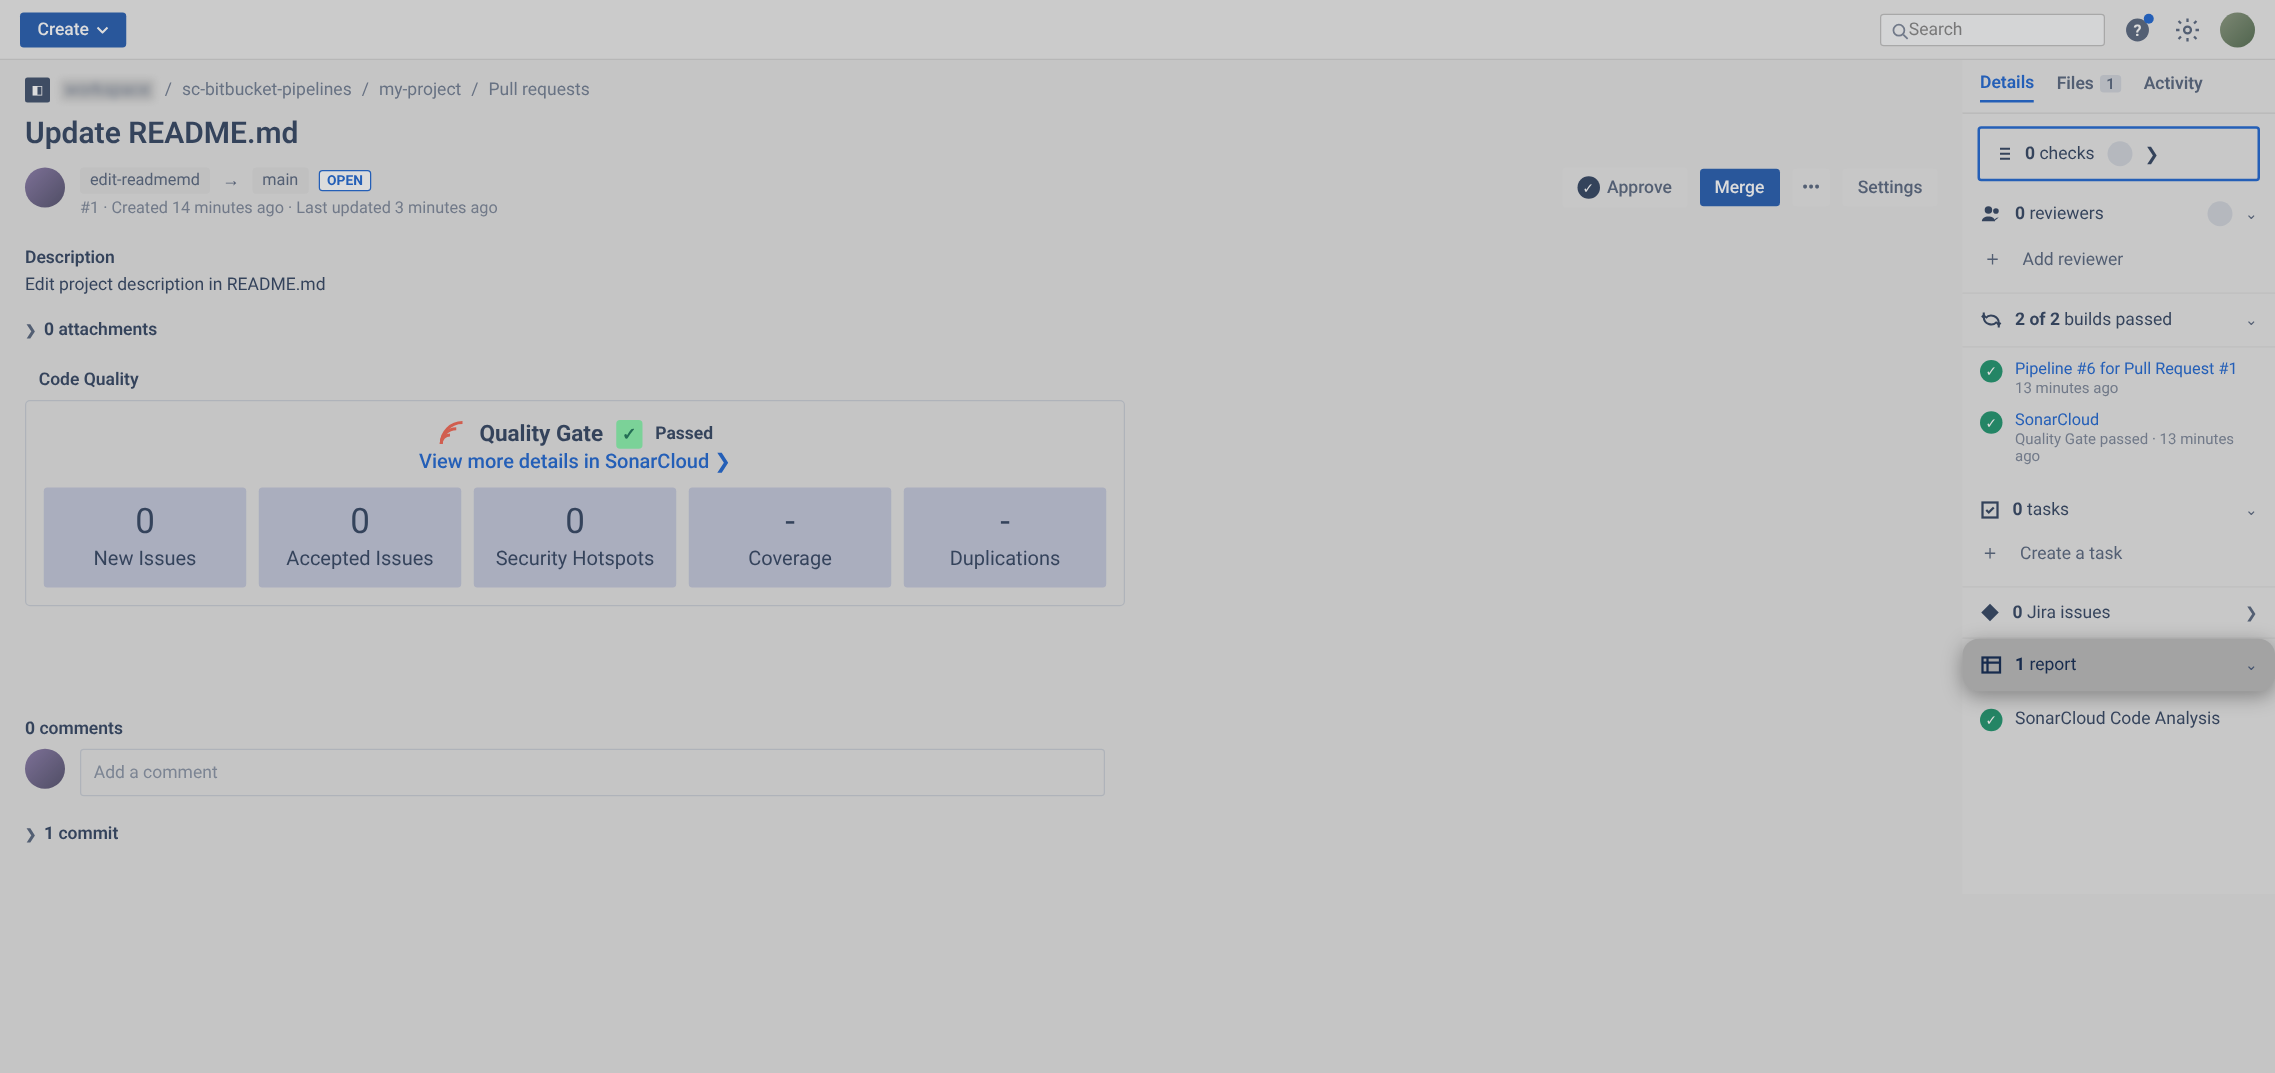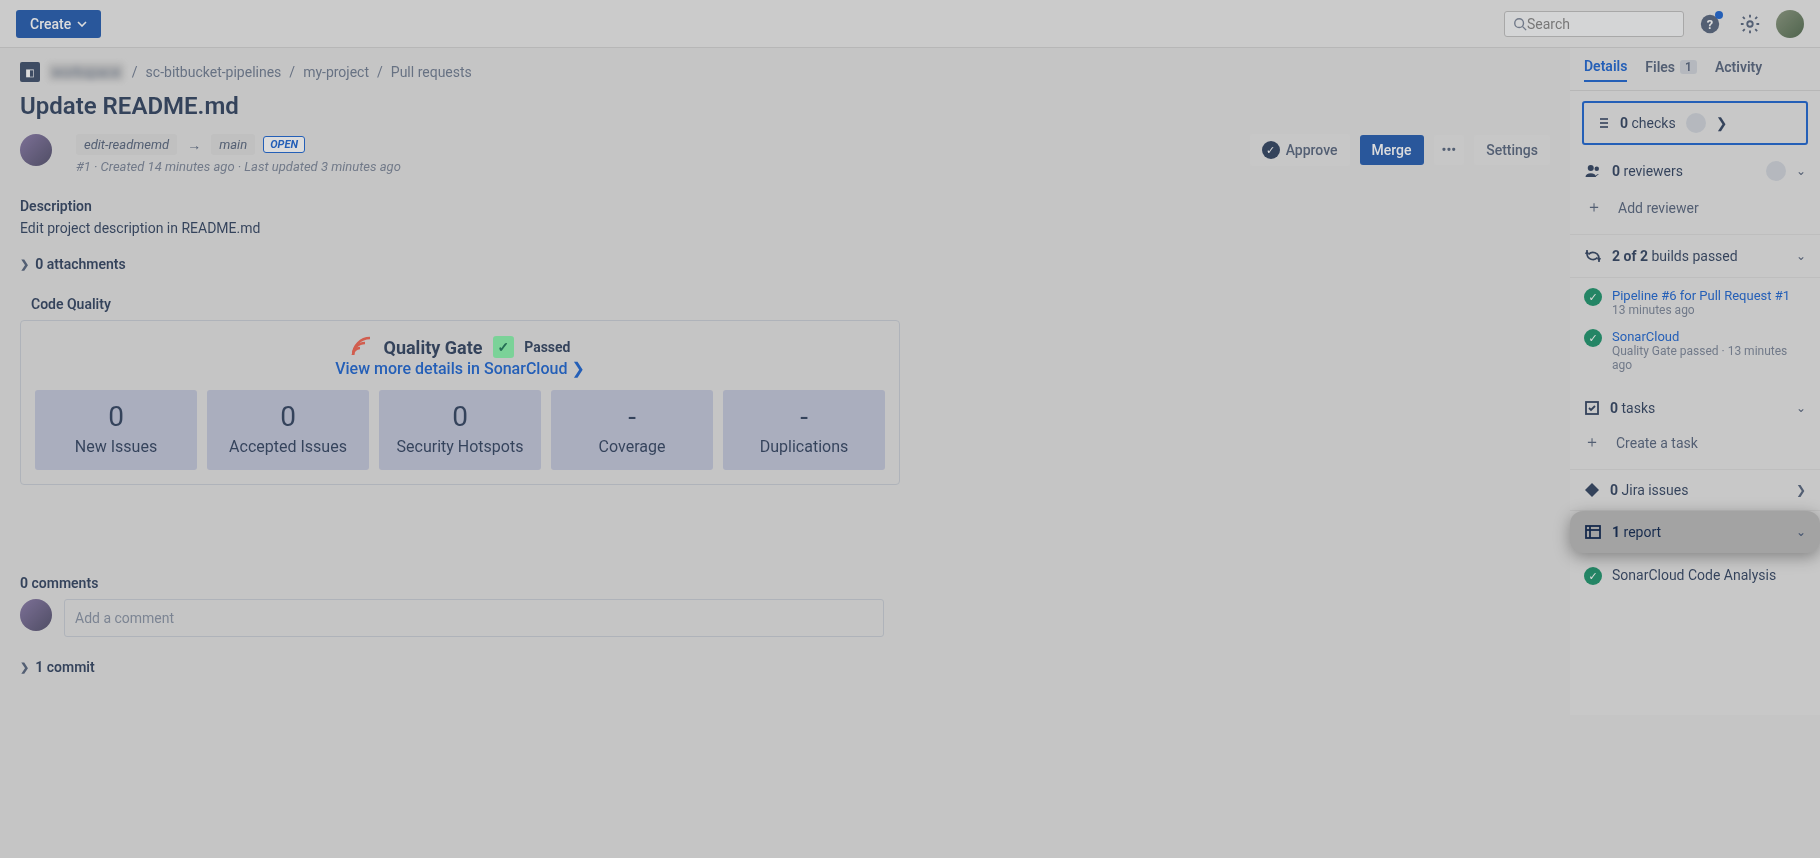--- a/index.html
+++ b/index.html
@@ -3,39 +3,39 @@
 <meta charset="utf-8">
 <style>
 * { box-sizing: border-box; margin: 0; padding: 0; font-family: -apple-system, BlinkMacSystemFont, "Segoe UI", Roboto, sans-serif; }
 body { background: #e0e0e0; color: #172B4D; font-size: 14px; }
 
 .overlay { position: fixed; inset: 0; background: rgba(128,128,128,0.28); pointer-events: none; z-index: 50; }
 
 .topbar { height: 48px; display: flex; align-items: center; padding: 0 16px; background: #e8e8e8; border-bottom: 1px solid #ccc; gap: 12px; }
 .create-btn { background: #0747A6; color: #fff; border: none; padding: 6px 14px; border-radius: 3px; font-weight: 500; display: flex; align-items: center; gap: 6px; cursor: pointer; font-size: 14px; }
 .topbar-right { margin-left: auto; display: flex; align-items: center; gap: 12px; }
-.search-box { display: flex; align-items: center; background: #f4f5f7; border: 1px solid #b8b8b8; border-radius: 3px; padding: 4px 8px; width: 180px; }
+.search-box { display: flex; align-items: flex-end; background: #f4f5f7; border: 1px solid #b8b8b8; border-radius: 3px; padding: 4px 8px; width: 180px; }
 .search-box input { border: none; background: transparent; outline: none; width: 100%; font-size: 14px; }
 .icon-btn { width: 28px; height: 28px; display: flex; align-items: center; justify-content: center; color: #42526E; cursor: pointer; position: relative; }
 .help-dot { position: absolute; top: 1px; right: 1px; width: 8px; height: 8px; background: #0052CC; border-radius: 50%; }
 .avatar { width: 28px; height: 28px; border-radius: 50%; background: linear-gradient(135deg,#7b8a6f,#3d5a3a); }
 
 .layout { display: flex; }
 
 .main { flex: 1; padding: 14px 20px 40px 20px; }
 .breadcrumb { display: flex; align-items: center; gap: 8px; color: #5E6C84; font-size: 14px; margin-bottom: 10px; }
 .breadcrumb a, .breadcrumb span.link { color: #5E6C84; text-decoration: none; cursor: pointer; }
 .breadcrumb .sep { color: #5E6C84; }
 .proj-logo { width: 20px; height: 20px; background: #253858; border-radius: 2px; display: inline-flex; align-items: center; justify-content: center; color:#fff; font-size:10px; }
 .blurred-name { filter: blur(3px); color: #555; background: #c5c5c5; border-radius:2px; padding:1px 4px;}
 
 h1.title { font-size: 24px; font-weight: 600; margin-bottom: 14px; }
 
 .pr-meta-row { display: flex; align-items: flex-start; justify-content: space-between; gap: 20px; margin-bottom: 24px; }
-.pr-meta-left { display: flex; gap: 24px; font-style: italic; }
+.pr-meta-left { display: flex; gap: 12px; }
 .avatar-md { width: 32px; height: 32px; border-radius: 50%; background: linear-gradient(135deg,#7b6a9f,#3d3a5a); }
 .branch-badge { background: #d8d8d8; color: #42526E; padding: 3px 8px; border-radius: 3px; font-size: 13px; }
 .arrow { color: #42526E; margin: 0 2px; }
 .open-badge { background: #fff; color: #0052CC; border: 1px solid #0052CC; padding: 1px 6px; border-radius: 3px; font-size: 11px; font-weight: 700; }
 .meta-line2 { color: #6B778C; font-size: 13px; margin-top: 4px; }
 
 .action-bar { display: flex; align-items: center; gap: 10px; }
 .btn { background: #e2e2e2; border: none; padding: 7px 12px; border-radius: 3px; font-size: 14px; cursor: pointer; color: #42526E; font-weight: 500; display:flex; align-items:center; gap:6px; }
 .btn.primary { background: #0747A6; color: #fff; }
 .approve-check { width: 18px; height: 18px; border-radius: 50%; background: #172B4D; display: inline-flex; align-items:center; justify-content:center; color:#fff; font-size:11px;}

